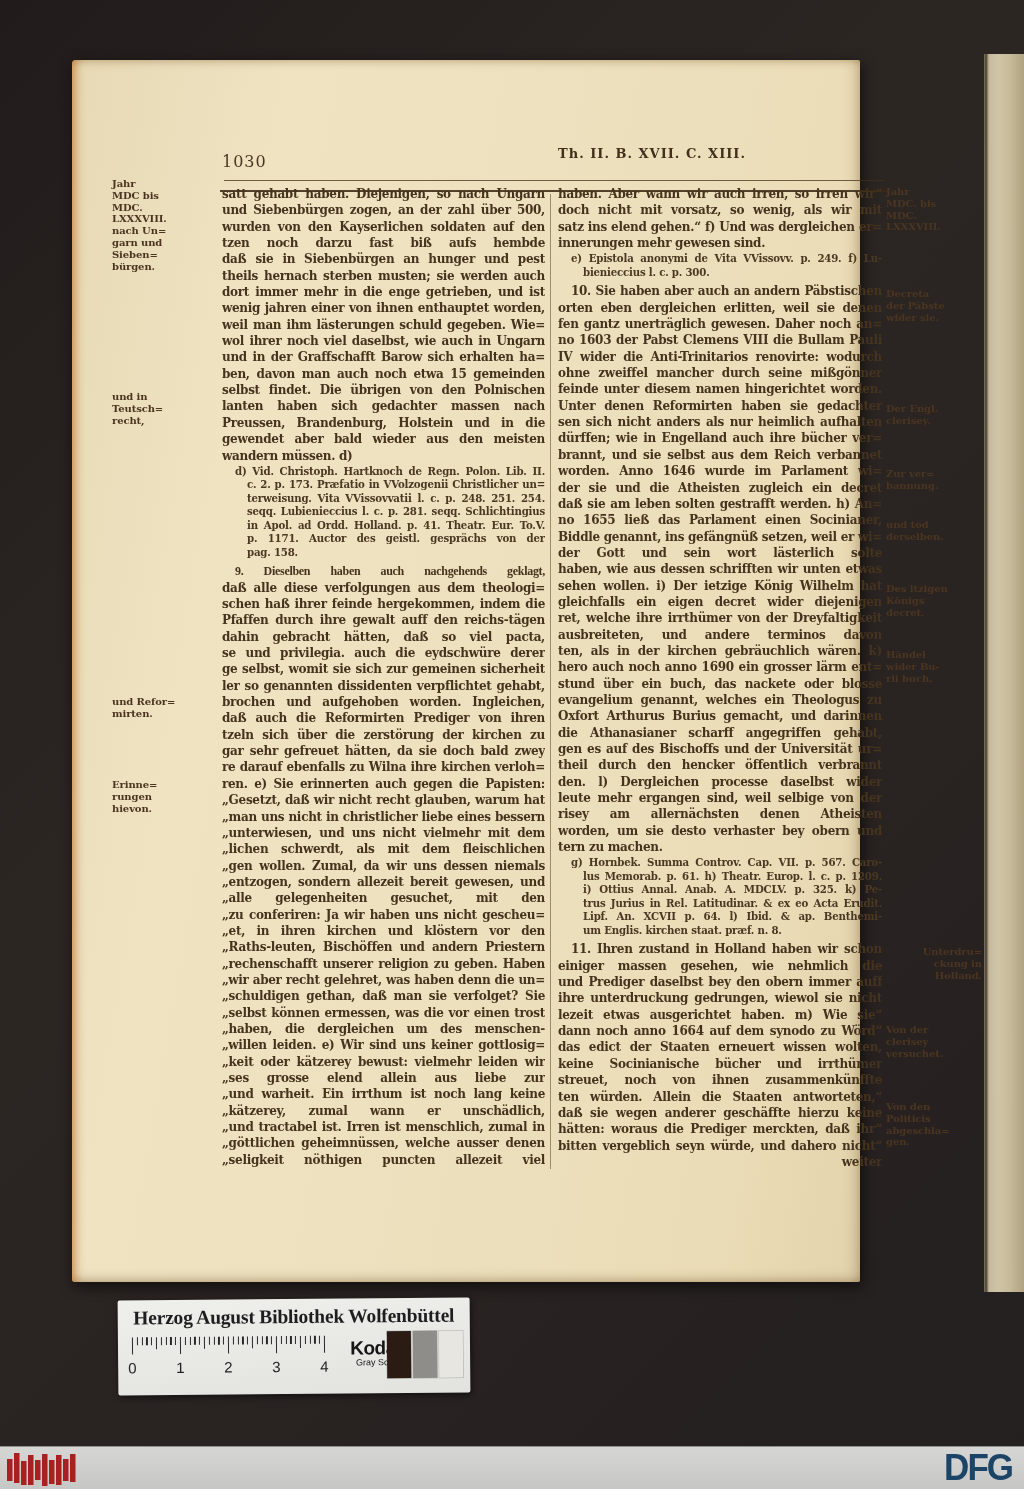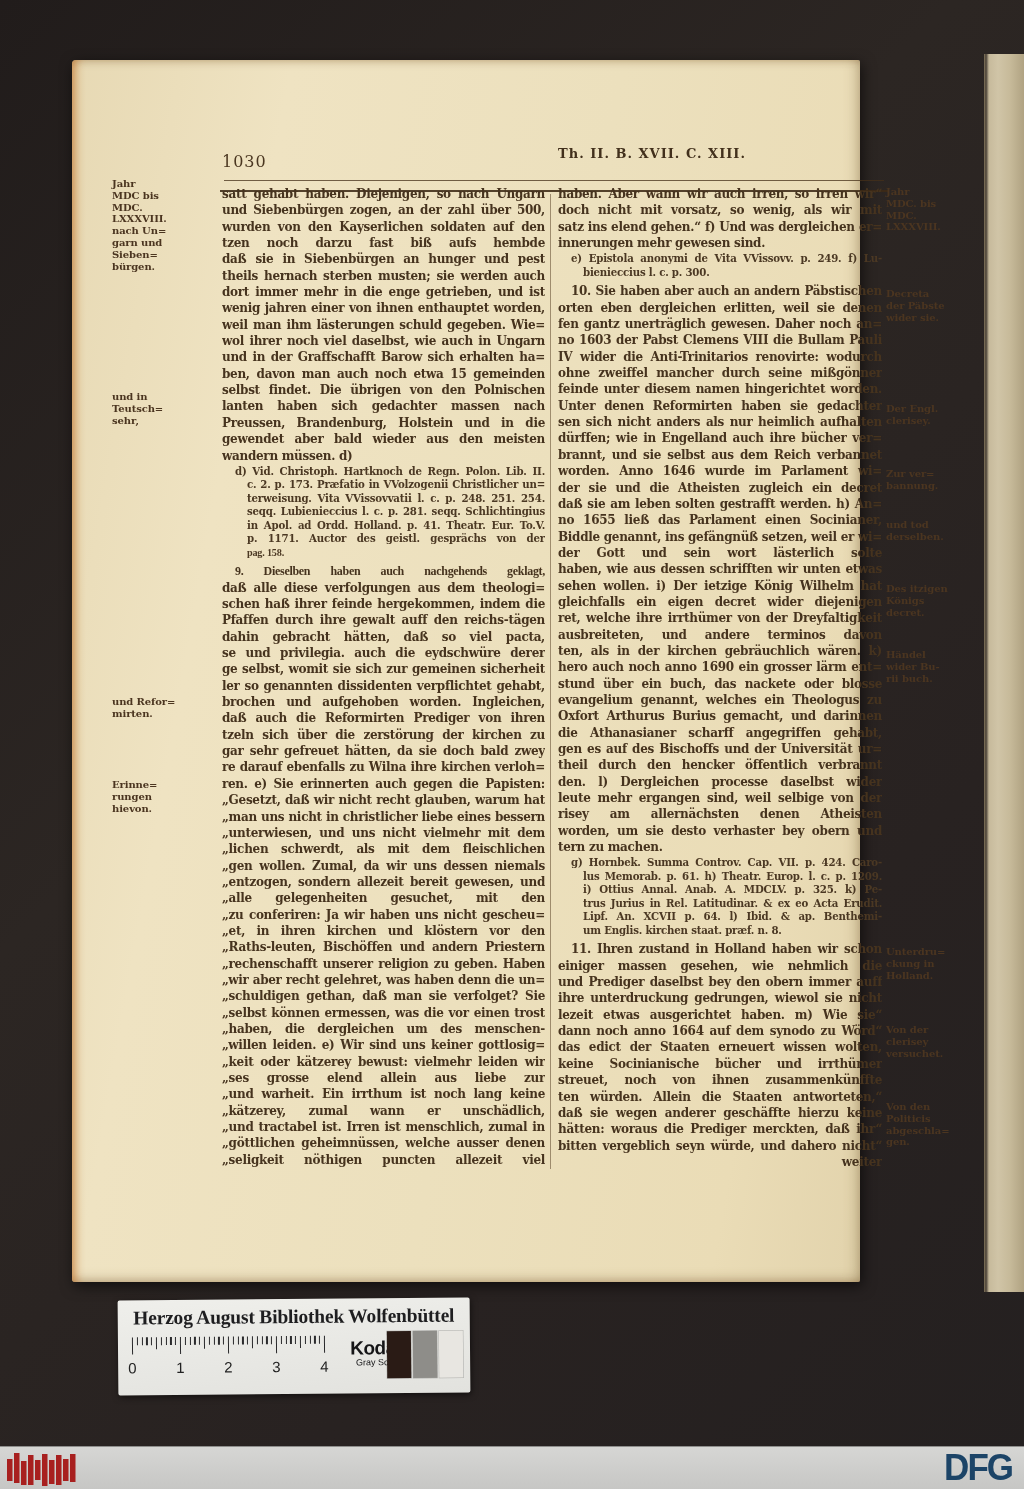--- a/index.html
+++ b/index.html
@@ -83,21 +83,21 @@
         <div class="mnote" style="top: 118px;">Jahr
 MDC bis
 MDC.
 LXXXVIII.
 nach Un=
 garn und
 Sieben=
 bürgen.</div>
         <div class="mnote" style="top: 331px;">und in
 Teutsch=
-sehr,</div>
+recht,</div>
         <div class="mnote" style="top: 636px;">und Refor=
 mirten.</div>
         <div class="mnote" style="top: 719px;">Erinne=
 rungen
 hievon.</div>
       </div>
     <div class="mnotes mnotes-right">
         <div class="mnote" style="top: 126px;">Jahr
 MDC. bis
 MDC.
@@ -110,21 +110,21 @@
         <div class="mnote" style="top: 408px;">Zur ver=
 bannung.</div>
         <div class="mnote" style="top: 459px;">und tod
 derselben.</div>
         <div class="mnote" style="top: 523px;">Des itzigen
 Königs
 decret.</div>
         <div class="mnote" style="top: 589px;">Händel
 wider Bu-
 rii buch.</div>
-        <div class="mnote" style="top: 886px;">Unterdru=
+        <div class="mnote" style="top: 886px; text-align: right;">Unterdru=
 ckung in
 Holland.</div>
         <div class="mnote" style="top: 964px;">Von der
 clerisey
 versuchet.</div>
         <div class="mnote" style="top: 1041px;">Von den
 Politicis
 abgeschla=
 gen.</div>
       </div>
@@ -149,21 +149,21 @@
           <div class="tl">gewendet aber bald wieder aus den meisten örtern</div>
           <div class="tl" style="text-align: left; text-align-last: left;">wandern müssen. d)</div>
         </div>
       <div class="fn">
           <div class="tl">d) Vid. Christoph. Hartknoch de Regn. Polon. Lib. II.</div>
           <div class="tl">c. 2. p. 173. Præfatio in VVolzogenii Christlicher un=</div>
           <div class="tl">terweisung.   Vita VVissovvatii l. c. p. 248. 251. 254.</div>
           <div class="tl">seqq. Lubienieccius l. c. p. 281. seqq. Schlichtingius</div>
           <div class="tl">in Apol. ad Ordd. Holland. p. 41. Theatr. Eur. To.V.</div>
           <div class="tl">p. 1171. Auctor des geistl. gesprächs von der Dreyeinigkeit</div>
-          <div class="tl" style="text-align: center; text-align-last: left; font-family: Liberation Serif, serif;">pag. 158.</div>
+          <div class="tl" style="text-align: center; text-align-last: left;">pag. 158.</div>
         </div>
       <div class="para">
           <div class="tl" style="text-indent: 13px; font-family: Liberation Serif, serif;">9. Dieselben haben auch nachgehends geklagt,</div>
           <div class="tl">daß alle diese verfolgungen aus dem theologi=</div>
           <div class="tl">schen haß ihrer feinde hergekommen, indem die</div>
           <div class="tl">Pfaffen durch ihre gewalt auff den reichs-tägen es</div>
           <div class="tl">dahin gebracht hätten, daß so viel pacta, bündnüs=</div>
           <div class="tl">se und privilegia. auch die eydschwüre derer Köni=</div>
           <div class="tl">ge selbst, womit sie sich zur gemeinen sicherheit al=</div>
           <div class="tl">ler so genannten dissidenten verpflichtet gehabt, ge=</div>
@@ -241,21 +241,21 @@
           <div class="tl">die Athanasianer scharff angegriffen gehabt, deßwe=</div>
           <div class="tl">gen es auf des Bischoffs und der Universität ur=</div>
           <div class="tl">theil durch den hencker öffentlich verbrannt wor=</div>
           <div class="tl">den. l)  Dergleichen processe daselbst wider solche</div>
           <div class="tl">leute mehr ergangen sind, weil selbige von der cle=</div>
           <div class="tl">risey am allernächsten denen Atheisten beygesetzet</div>
           <div class="tl">worden, um sie desto verhaster bey obern und un=</div>
           <div class="tl" style="text-align: center; text-align-last: left;">tern zu machen.</div>
         </div>
       <div class="fn">
-          <div class="tl">g) Hornbek. Summa Controv. Cap. VII. p. 424. Caro-</div>
+          <div class="tl">g) Hornbek. Summa Controv. Cap. VII. p. 567. Caro-</div>
           <div class="tl">lus Memorab. p. 61.  h) Theatr. Europ. l. c. p. 1209.</div>
           <div class="tl">i) Ottius Annal. Anab. A. MDCLV. p. 325.  k) Pe-</div>
           <div class="tl">trus Jurius in Rel. Latitudinar. &amp; ex eo Acta Erudit.</div>
           <div class="tl">Lipf. An. XCVII p. 64.  l) Ibid. &amp; ap. Benthemi-</div>
           <div class="tl" style="text-align: center; text-align-last: left;">um Englis. kirchen staat. præf. n. 8.</div>
         </div>
       <div class="para">
           <div class="tl" style="text-indent: 13px;">11. Ihren zustand in Holland haben wir schon</div>
           <div class="tl">einiger massen gesehen, wie nehmlich die Theologi</div>
           <div class="tl">und Prediger daselbst bey den obern immer auff</div>

